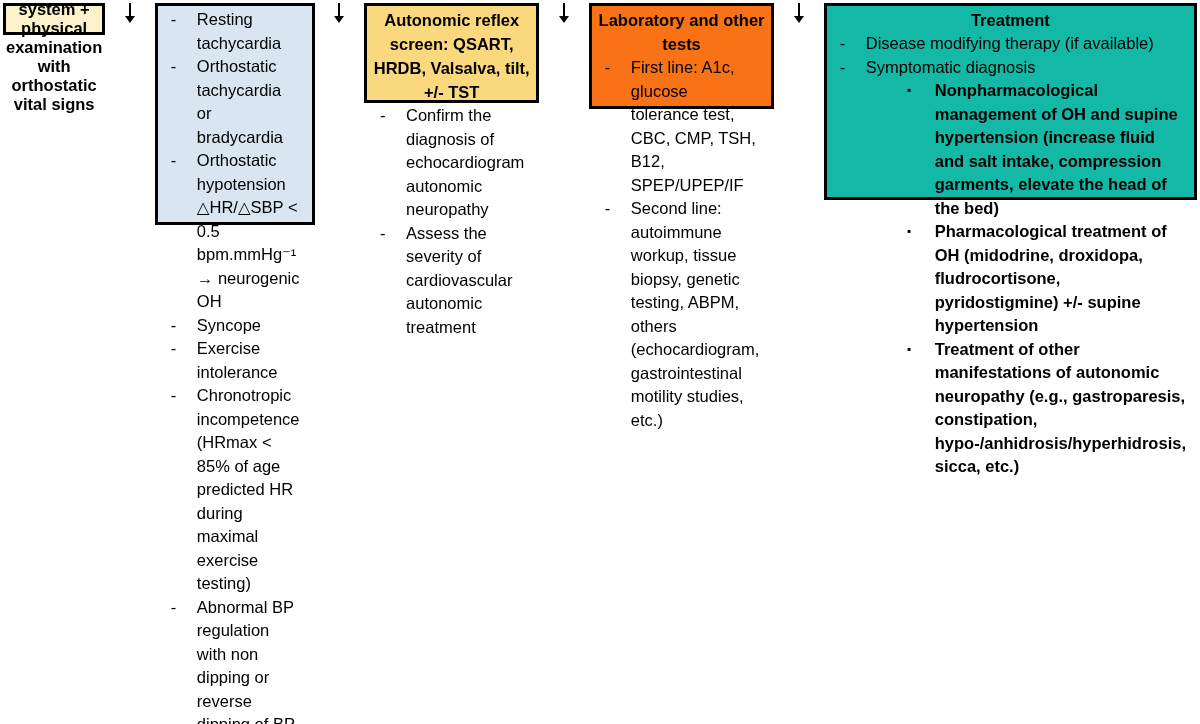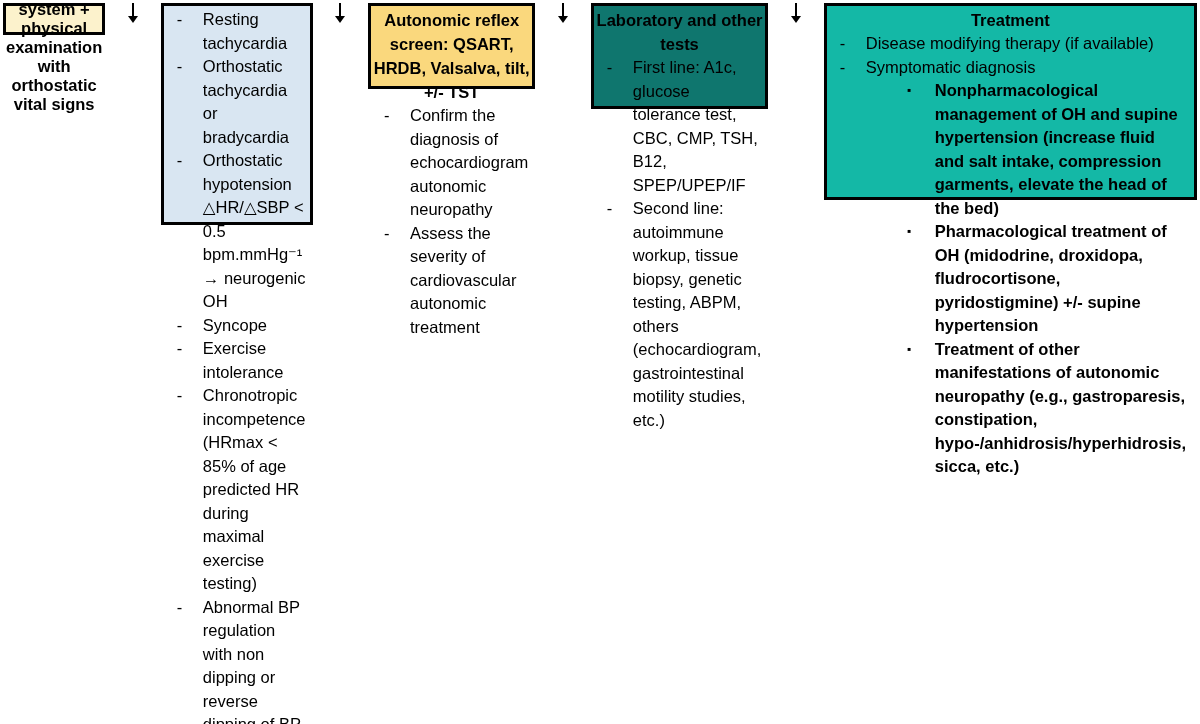--- a/index.html
+++ b/index.html
@@ -14,41 +14,41 @@
     padding: 3px;
     display: flex;
     flex-direction: row;
   }
   .box {
     border: 3px solid #000;
     width: 1194px;
   }
   .b0 { background: #FCF2CC; height: 32px; display: flex; align-items: center; justify-content: center; }
   .b1 { background: #D9E6F2; height: 222px; padding-top: 2px; }
-  .b2 { background: #FAD87D; height: 86px;  padding-top: 2px; }
-  .b3 { background: #0f766e; height: 106px; padding-top: 2px; }
+  .b2 { background: #FAD87D; height: 100px;  padding-top: 2px; }
+  .b3 { background: #f97316; height: 106px; padding-top: 2px; }
   .b4 { background: #14b8a6; height: 197px; padding-top: 2px; }
   .title {
     font-weight: bold;
     font-size: 16.5px;
     line-height: 24px;
     text-align: center;
     width: 100%;
   }
   .b0 .title { line-height: normal; }
   .item {
     display: flex;
     font-size: 16.5px;
     line-height: 23.5px;
   }
   .mk {
     flex: 0 0 39px;
     padding-left: 13px;
   }
-  .tx { flex: 1; padding-right: 4px; }
+  .tx { flex: 1; padding-right: 12px; }
   .lvl2 .mk {
     flex: 0 0 108px;
     padding-left: 80px;
     font-size: 12px;
   }
   .lvl2 .tx { padding-right: 8px; font-weight: bold; }
   .connector {
     height: 20px;
     width: 1194px;
     display: flex;

